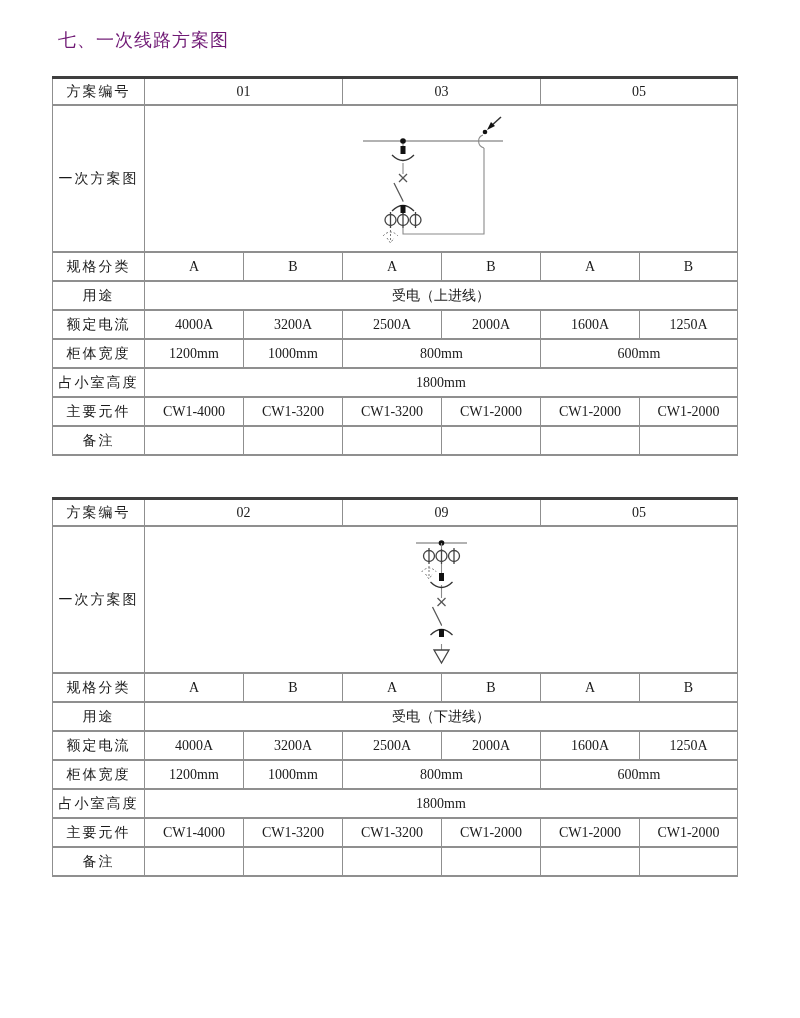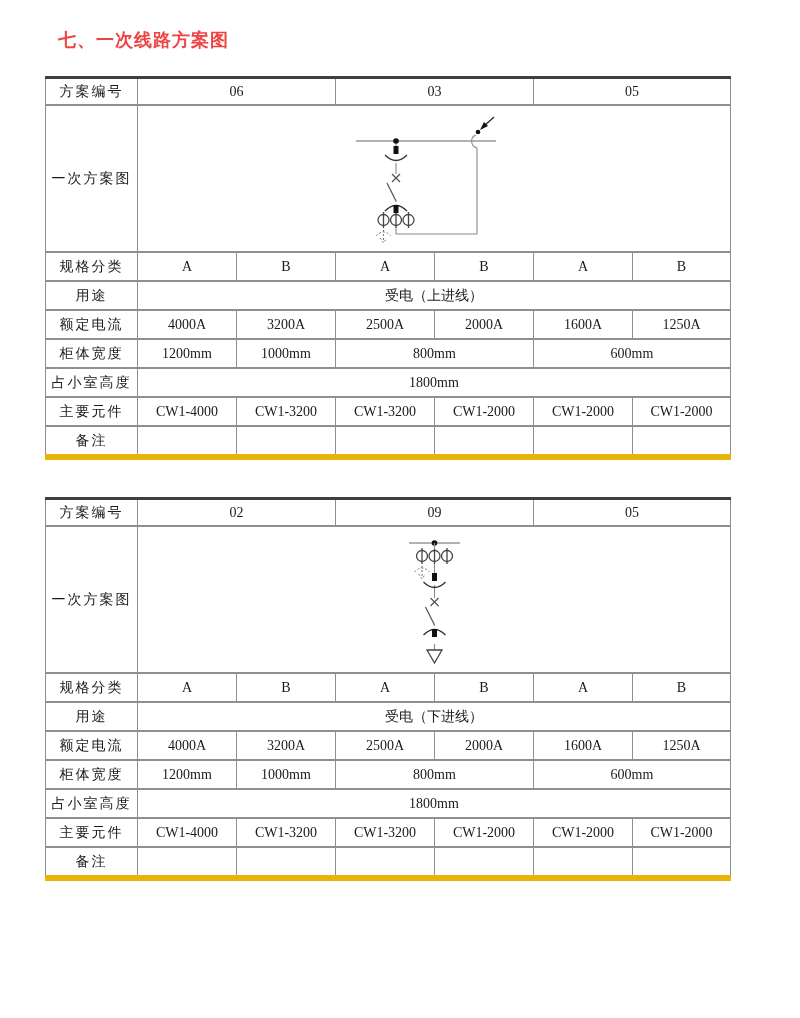--- a/index.html
+++ b/index.html
@@ -3,26 +3,26 @@
 <meta charset="utf-8">
 <style>
   html,body{margin:0;padding:0;}
   body{
     width:800px;height:1018px;position:relative;background:#ffffff;
     font-family:"Liberation Serif","DejaVu Serif",serif;color:#1a1a1a;
   }
   .page-title{
     position:absolute;left:58px;top:28px;
     font-family:"Liberation Sans","DejaVu Sans",sans-serif;
-    font-weight:bold;font-size:18px;color:#ef4444;letter-spacing:1px;
+    font-weight:normal;font-size:18px;color:#701a75;letter-spacing:1px;
   }
   table.spec{
-    position:absolute;left:45px;width:685px;
+    position:absolute;left:52px;width:685px;
     border-collapse:collapse;table-layout:fixed;
-    border-top:3px solid #3f3f3f;border-bottom:6px solid #eab308;
+    border-top:3px solid #3f3f3f;border-bottom:1px solid #eab308;
   }
   .t1{top:76px;}
   .t2{top:497px;}
   table.spec td{
     border:1px solid #8f8f8f;
     border-top-width:2px;border-bottom-width:2px;
     text-align:center;vertical-align:middle;
     font-size:14px;padding:0;overflow:hidden;
   }
   td.rowlabel{
@@ -45,21 +45,21 @@
       <col style="width:99px">
       <col style="width:99px">
     <col style="width:99px">
       <col style="width:99px">
       <col style="width:99px">
       <col style="width:98px">
   </colgroup>
   <tbody>
       <tr class="hdr">
     <td class="rowlabel">方案编号</td>
-    <td colspan="2">06</td>
+    <td colspan="2">01</td>
     <td colspan="2">03</td>
     <td colspan="2">05</td>
   </tr>
   <tr class="diagram-row">
     <td class="rowlabel">一次方案图</td>
     <td colspan="6">
       <div class="diag-wrap">
 
       <svg width="220" height="145" viewBox="0 0 220 145">
         <g stroke="#999999" stroke-width="1.5" fill="none">

